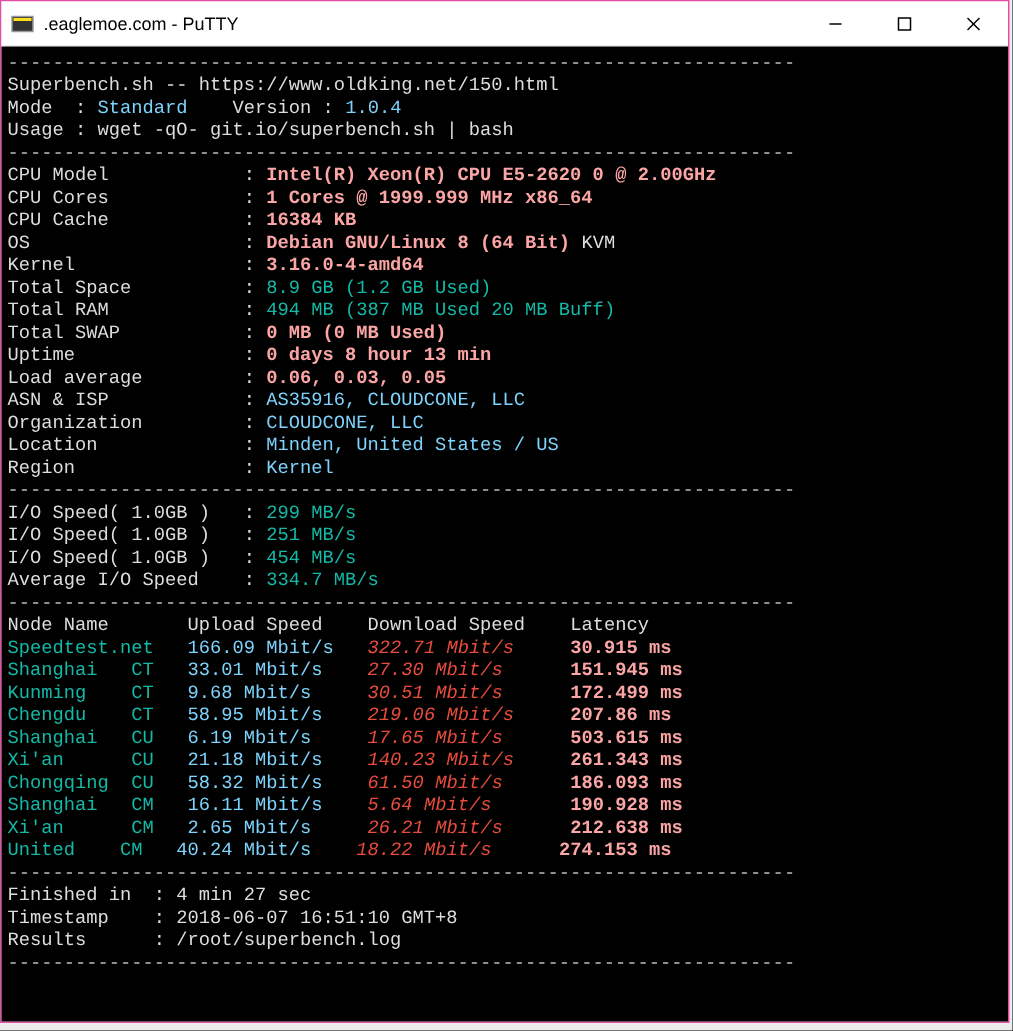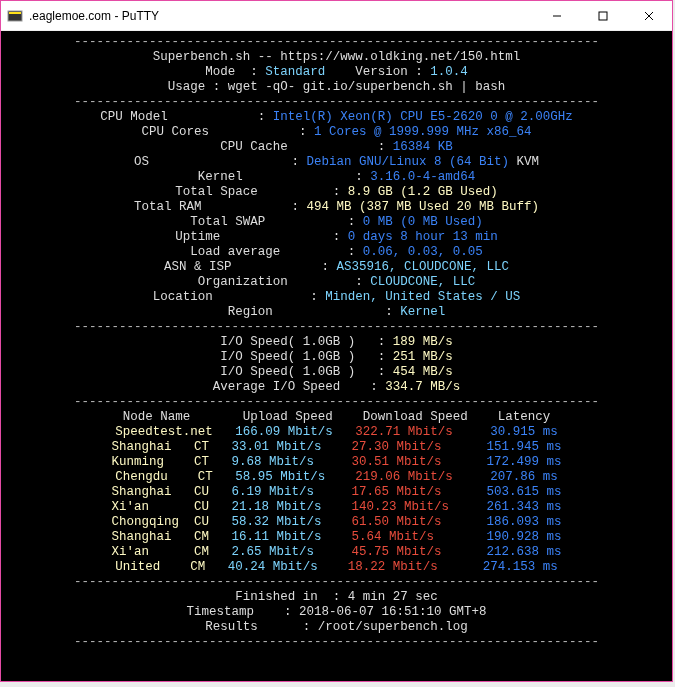--- a/index.html
+++ b/index.html
@@ -7,21 +7,20 @@
     margin: 0;
     background: #ececec;
     font-family: "Segoe UI", Tahoma, sans-serif;
     font-size: 12px;
     width: 675px;
   }
   .window {
     width: 673px;
     border: 1px solid #e44ba5;
     background: #fff;
-    text-align: center;
   }
   .titlebar {
     height: 30px;
     display: flex;
     align-items: center;
     background: #fff;
     border-bottom: 1px solid #eee;
   }
   .title-icon {
     width: 16px;
@@ -49,23 +48,23 @@
     background: #000;
     color: #bbb;
     font-family: Consolas, "Courier New", monospace;
     font-size: 12.5px;
     line-height: 15px;
     padding: 4px 4px 8px 4px;
     white-space: pre;
     min-height: 650px;
   }
   .grn { color: #7dd3fc; }
-  .yel { color: #fef9c3; }
-  .cyn { color: #3b82f6; }
-  .red { color: #e74c3c; }
+  .yel { color: #14b8a6; }
+  .cyn { color: #fca5a5; font-weight: bold; }
+  .red { color: #e74c3c; font-style: italic; }
   .wht { color: #ddd; }
 
   .rule { color: #bbb; }
 </style>
 </head>
 <body>
 
 <div class="window">
   <div class="titlebar">
     <span class="title-icon">
@@ -107,34 +106,34 @@
 <span class="wht">Total Space          :</span> <span class="yel">8.9 GB (1.2 GB Used)</span>
 <span class="wht">Total RAM            :</span> <span class="yel">494 MB (387 MB Used 20 MB Buff)</span>
 <span class="wht">Total SWAP           :</span> <span class="cyn">0 MB (0 MB Used)</span>
 <span class="wht">Uptime               :</span> <span class="cyn">0 days 8 hour 13 min</span>
 <span class="wht">Load average         :</span> <span class="cyn">0.06, 0.03, 0.05</span>
 <span class="wht">ASN &amp; ISP            :</span> <span class="grn">AS35916, CLOUDCONE, LLC</span>
 <span class="wht">Organization         :</span> <span class="grn">CLOUDCONE, LLC</span>
 <span class="wht">Location             :</span> <span class="grn">Minden, United States / US</span>
 <span class="wht">Region               :</span> <span class="grn">Kernel</span>
 <span class="rule">----------------------------------------------------------------------</span>
-<span class="wht">I/O Speed( 1.0GB )   :</span> <span class="yel">189 MB/s</span>
+<span class="wht">I/O Speed( 1.0GB )   :</span> <span class="yel">299 MB/s</span>
 <span class="wht">I/O Speed( 1.0GB )   :</span> <span class="yel">251 MB/s</span>
 <span class="wht">I/O Speed( 1.0GB )   :</span> <span class="yel">454 MB/s</span>
 <span class="wht">Average I/O Speed    :</span> <span class="yel">334.7 MB/s</span>
 <span class="rule">----------------------------------------------------------------------</span>
 <span class="wht"><span>Node Name</span>       <span>Upload Speed</span>    <span>Download Speed</span>    <span>Latency</span></span>
 <span><span class="yel">Speedtest.net  </span> <span class="grn">166.09 Mbit/s   </span><span class="red">322.71 Mbit/s     </span><span class="cyn">30.915 ms</span></span>
 <span><span class="yel">Shanghai   CT  </span> <span class="grn">33.01 Mbit/s    </span><span class="red">27.30 Mbit/s      </span><span class="cyn">151.945 ms</span></span>
 <span><span class="yel">Kunming    CT  </span> <span class="grn">9.68 Mbit/s     </span><span class="red">30.51 Mbit/s      </span><span class="cyn">172.499 ms</span></span>
 <span><span class="yel">Chengdu    CT  </span> <span class="grn">58.95 Mbit/s    </span><span class="red">219.06 Mbit/s     </span><span class="cyn">207.86 ms</span></span>
 <span><span class="yel">Shanghai   CU  </span> <span class="grn">6.19 Mbit/s     </span><span class="red">17.65 Mbit/s      </span><span class="cyn">503.615 ms</span></span>
 <span><span class="yel">Xi'an      CU  </span> <span class="grn">21.18 Mbit/s    </span><span class="red">140.23 Mbit/s     </span><span class="cyn">261.343 ms</span></span>
 <span><span class="yel">Chongqing  CU  </span> <span class="grn">58.32 Mbit/s    </span><span class="red">61.50 Mbit/s      </span><span class="cyn">186.093 ms</span></span>
 <span><span class="yel">Shanghai   CM  </span> <span class="grn">16.11 Mbit/s    </span><span class="red">5.64 Mbit/s       </span><span class="cyn">190.928 ms</span></span>
-<span><span class="yel">Xi'an      CM  </span> <span class="grn">2.65 Mbit/s     </span><span class="red">45.75 Mbit/s      </span><span class="cyn">212.638 ms</span></span>
+<span><span class="yel">Xi'an      CM  </span> <span class="grn">2.65 Mbit/s     </span><span class="red">26.21 Mbit/s      </span><span class="cyn">212.638 ms</span></span>
 <span><span class="yel">United    CM  </span> <span class="grn">40.24 Mbit/s    </span><span class="red">18.22 Mbit/s      </span><span class="cyn">274.153 ms</span></span>
 <span class="rule">----------------------------------------------------------------------</span>
 <span class="wht">Finished in  :</span> <span class="wht">4 min 27 sec</span>
 <span class="wht">Timestamp    :</span> <span class="wht">2018-06-07 16:51:10 GMT+8</span>
 <span class="wht">Results      :</span> <span class="wht">/root/superbench.log</span>
 <span class="rule">----------------------------------------------------------------------</span></div>
 </div>
 
 </body></html>

